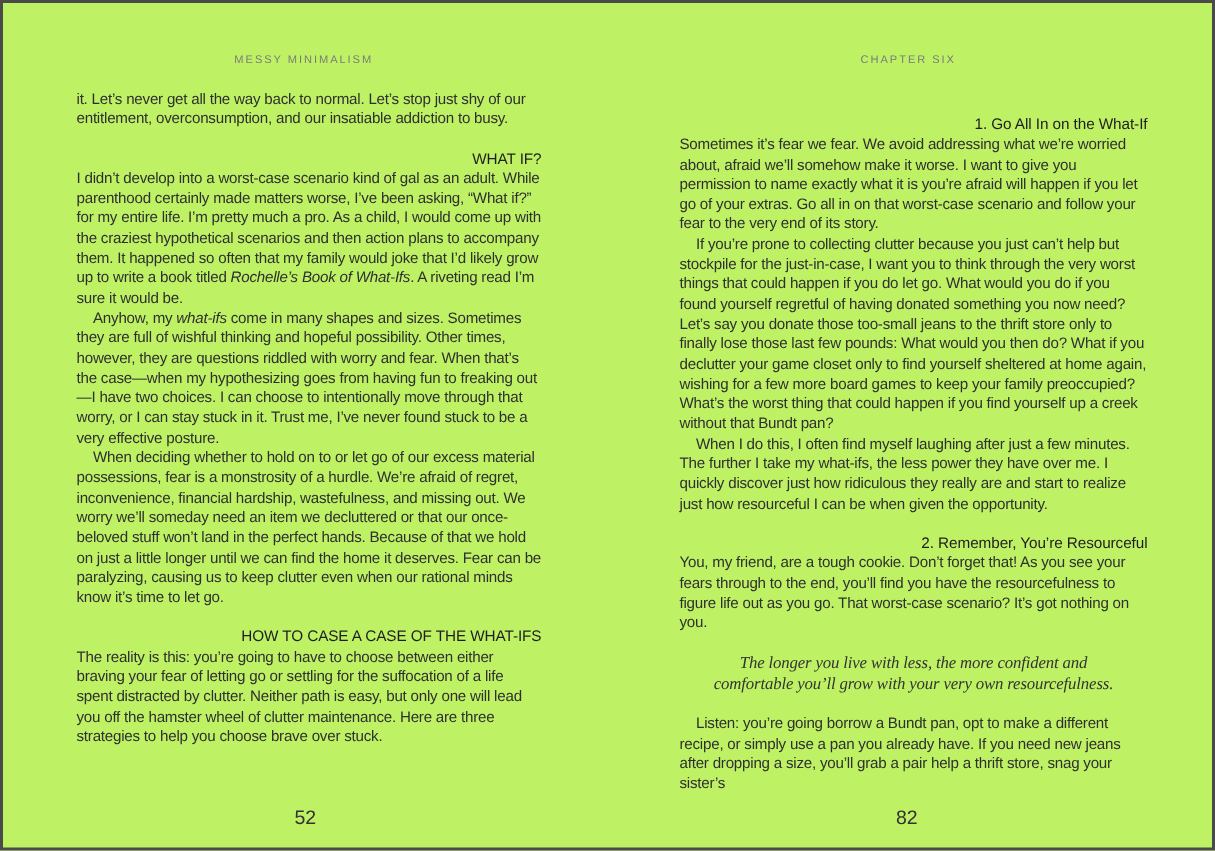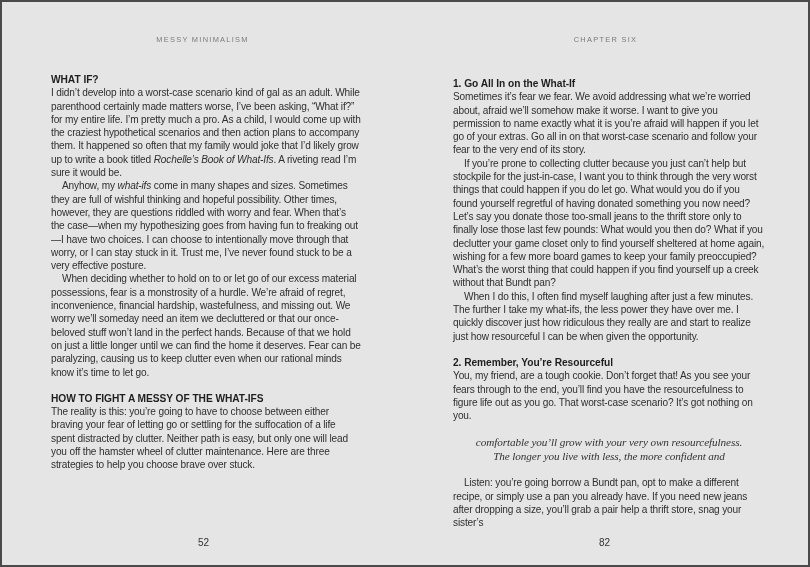--- a/index.html
+++ b/index.html
@@ -10,21 +10,21 @@
     color: #2a2a2a;
   }
   .spread {
     position: relative;
     width: 810px; height: 567px;
     box-sizing: border-box;
     border-top: 2px solid #4a4a4a;
     border-left: 2px solid #4a4a4a;
     border-right: 2px solid #4a4a4a;
     border-bottom: 2px solid #4a4a4a;
-    background: #e5e5e5;
+    background: #bef264;
   }
   .page {
     position: absolute; top: 0; height: 565px;
   }
   .page.left { left: 0; width: 403px; }
   .page.right { left: 403px; width: 405px; }
   .running-head {
     position: absolute; top: 33px; left: 0; right: 0;
     text-align: center;
     font-size: 7.4px; letter-spacing: 1.3px;
@@ -35,73 +35,74 @@
   .body {
     position: absolute; top: 58px; left: 49px; width: 310px;
     font-size: 10.1px; line-height: 13.3px;
     color: #2f2f2f;
     letter-spacing: -0.15px;
   }
   .page.right .body { left: 48px; width: 312px; top: 55px; }
   .body p { margin: 0; }
   .body p.indent { text-indent: 11px; }
   .head {
-    font-weight: bold; font-size: 10.2px; margin: 0;
-    color: #1e1e1e; letter-spacing: -0.05px;
+    font-weight: normal; font-size: 10.2px; margin: 0;
+    color: #1e1e1e; letter-spacing: -0.05px; text-align: right;
   }
   .gap { height: 13px; }
   .gap-sm { height: 9px; }
   .quote {
     font-family: "Liberation Serif", "DejaVu Serif", serif;
     font-style: italic; font-size: 11.2px; line-height: 14px;
     text-align: center; color: #333; margin: 0 6px;
     letter-spacing: -0.1px;
   }
   .folio {
     position: absolute; top: 535px; left: 0; width: 403px;
-    text-align: center; font-size: 10px; color: #333;
+    text-align: center; font-size: 13px; color: #333;
   }
   .page.right .folio { width: 405px; left: -3px; }
   em { font-style: italic; }
 </style>
 </head>
 <body>
 
 <div class="spread">
 
   <div class="page left">
     <div class="running-head">MESSY MINIMALISM</div>
     <div class="body">
+      <p>it. Let’s never get all the way back to normal. Let’s stop just shy of our entitlement, overconsumption, and our insatiable addiction to busy.</p>
       <div class="gap"></div>
       <p class="head">WHAT IF?</p>
       <p><span>I didn’t develop into a worst-case scenario kind of gal as an adult. While parenthood certainly made matters worse, I’ve been asking, “What if?” for my entire life. I’m pretty much a pro. As a child, I would come up with the craziest hypothetical scenarios and then action plans to accompany them. It happened so often that my family would joke that I’d likely grow up to write a book titled </span><em>Rochelle’s Book of What-Ifs</em><span>. A riveting read I’m sure it would be.</span></p>
       <p class="indent"><span>Anyhow, my </span><em>what-ifs</em><span> come in many shapes and sizes. Sometimes they are full of wishful thinking and hopeful possibility. Other times, however, they are questions riddled with worry and fear. When that’s the case—when my hypothesizing goes from having fun to freaking out—I have two choices. I can choose to intentionally move through that worry, or I can stay stuck in it. Trust me, I’ve never found stuck to be a very effective posture.</span></p>
       <p class="indent">When deciding whether to hold on to or let go of our excess material possessions, fear is a monstrosity of a hurdle. We’re afraid of regret, inconvenience, financial hardship, wastefulness, and missing out. We worry we’ll someday need an item we decluttered or that our once-beloved stuff won’t land in the perfect hands. Because of that we hold on just a little longer until we can find the home it deserves. Fear can be paralyzing, causing us to keep clutter even when our rational minds know it’s time to let go.</p>
       <div class="gap"></div>
-      <p class="head">HOW TO FIGHT A MESSY OF THE WHAT-IFS</p>
+      <p class="head">HOW TO CASE A CASE OF THE WHAT-IFS</p>
       <p>The reality is this: you’re going to have to choose between either braving your fear of letting go or settling for the suffocation of a life spent distracted by clutter. Neither path is easy, but only one will lead you off the hamster wheel of clutter maintenance. Here are three strategies to help you choose brave over stuck.</p>
     </div>
     <div class="folio">52</div>
   </div>
 
   <div class="page right">
     <div class="running-head">CHAPTER SIX</div>
     <div class="body">
       <div class="gap-sm" style="height:20px"></div>
       <p class="head">1. Go All In on the What-If</p>
       <p>Sometimes it’s fear we fear. We avoid addressing what we’re worried about, afraid we’ll somehow make it worse. I want to give you permission to name exactly what it is you’re afraid will happen if you let go of your extras. Go all in on that worst-case scenario and follow your fear to the very end of its story.</p>
       <p class="indent">If you’re prone to collecting clutter because you just can’t help but stockpile for the just-in-case, I want you to think through the very worst things that could happen if you do let go. What would you do if you found yourself regretful of having donated something you now need? Let’s say you donate those too-small jeans to the thrift store only to finally lose those last few pounds: What would you then do? What if you declutter your game closet only to find yourself sheltered at home again, wishing for a few more board games to keep your family preoccupied? What’s the worst thing that could happen if you find yourself up a creek without that Bundt pan?</p>
       <p class="indent">When I do this, I often find myself laughing after just a few minutes. The further I take my what-ifs, the less power they have over me. I quickly discover just how ridiculous they really are and start to realize just how resourceful I can be when given the opportunity.</p>
       <div class="gap"></div>
       <p class="head">2. Remember, You’re Resourceful</p>
       <p>You, my friend, are a tough cookie. Don’t forget that! As you see your fears through to the end, you’ll find you have the resourcefulness to figure life out as you go. That worst-case scenario? It’s got nothing on you.</p>
       <div class="gap"></div>
       <div class="quote">
+        <div>The longer you live with less, the more confident and</div>
         <div>comfortable you’ll grow with your very own resourcefulness.</div>
-        <div>The longer you live with less, the more confident and</div>
       </div>
       <div class="gap"></div>
       <p class="indent">Listen: you’re going borrow a Bundt pan, opt to make a different recipe, or simply use a pan you already have. If you need new jeans after dropping a size, you’ll grab a pair help a thrift store, snag your sister’s</p>
     </div>
     <div class="folio">82</div>
   </div>
 
 </div>
 
 </body></html>

